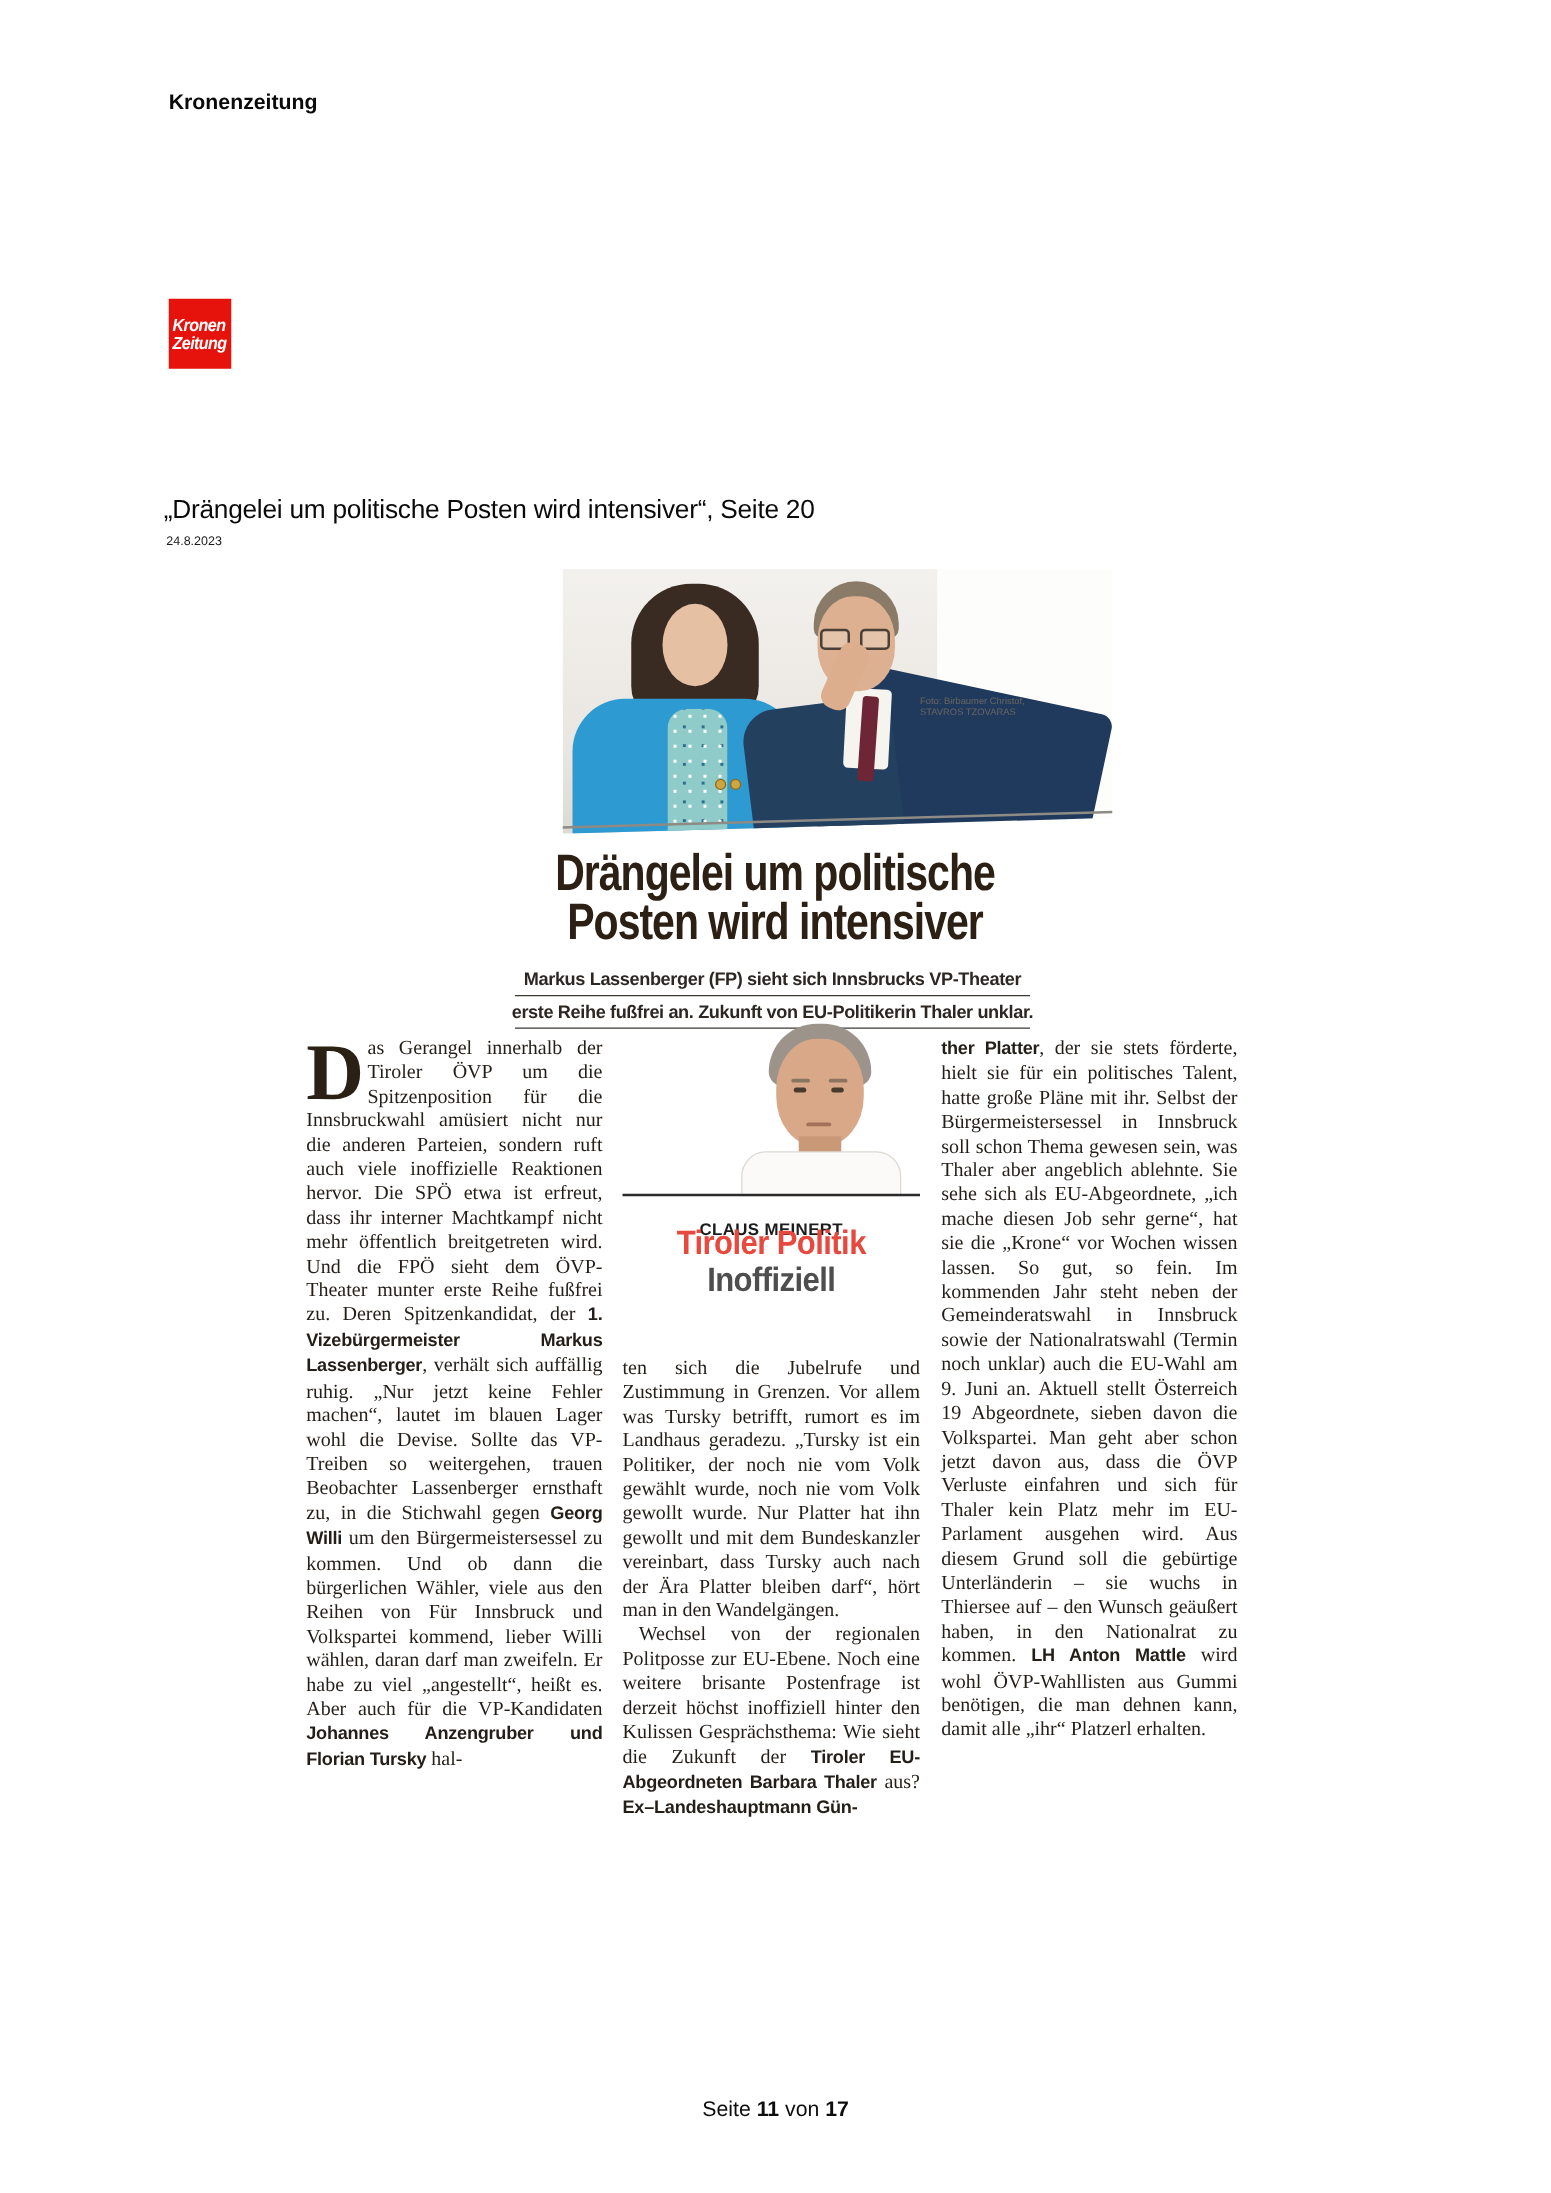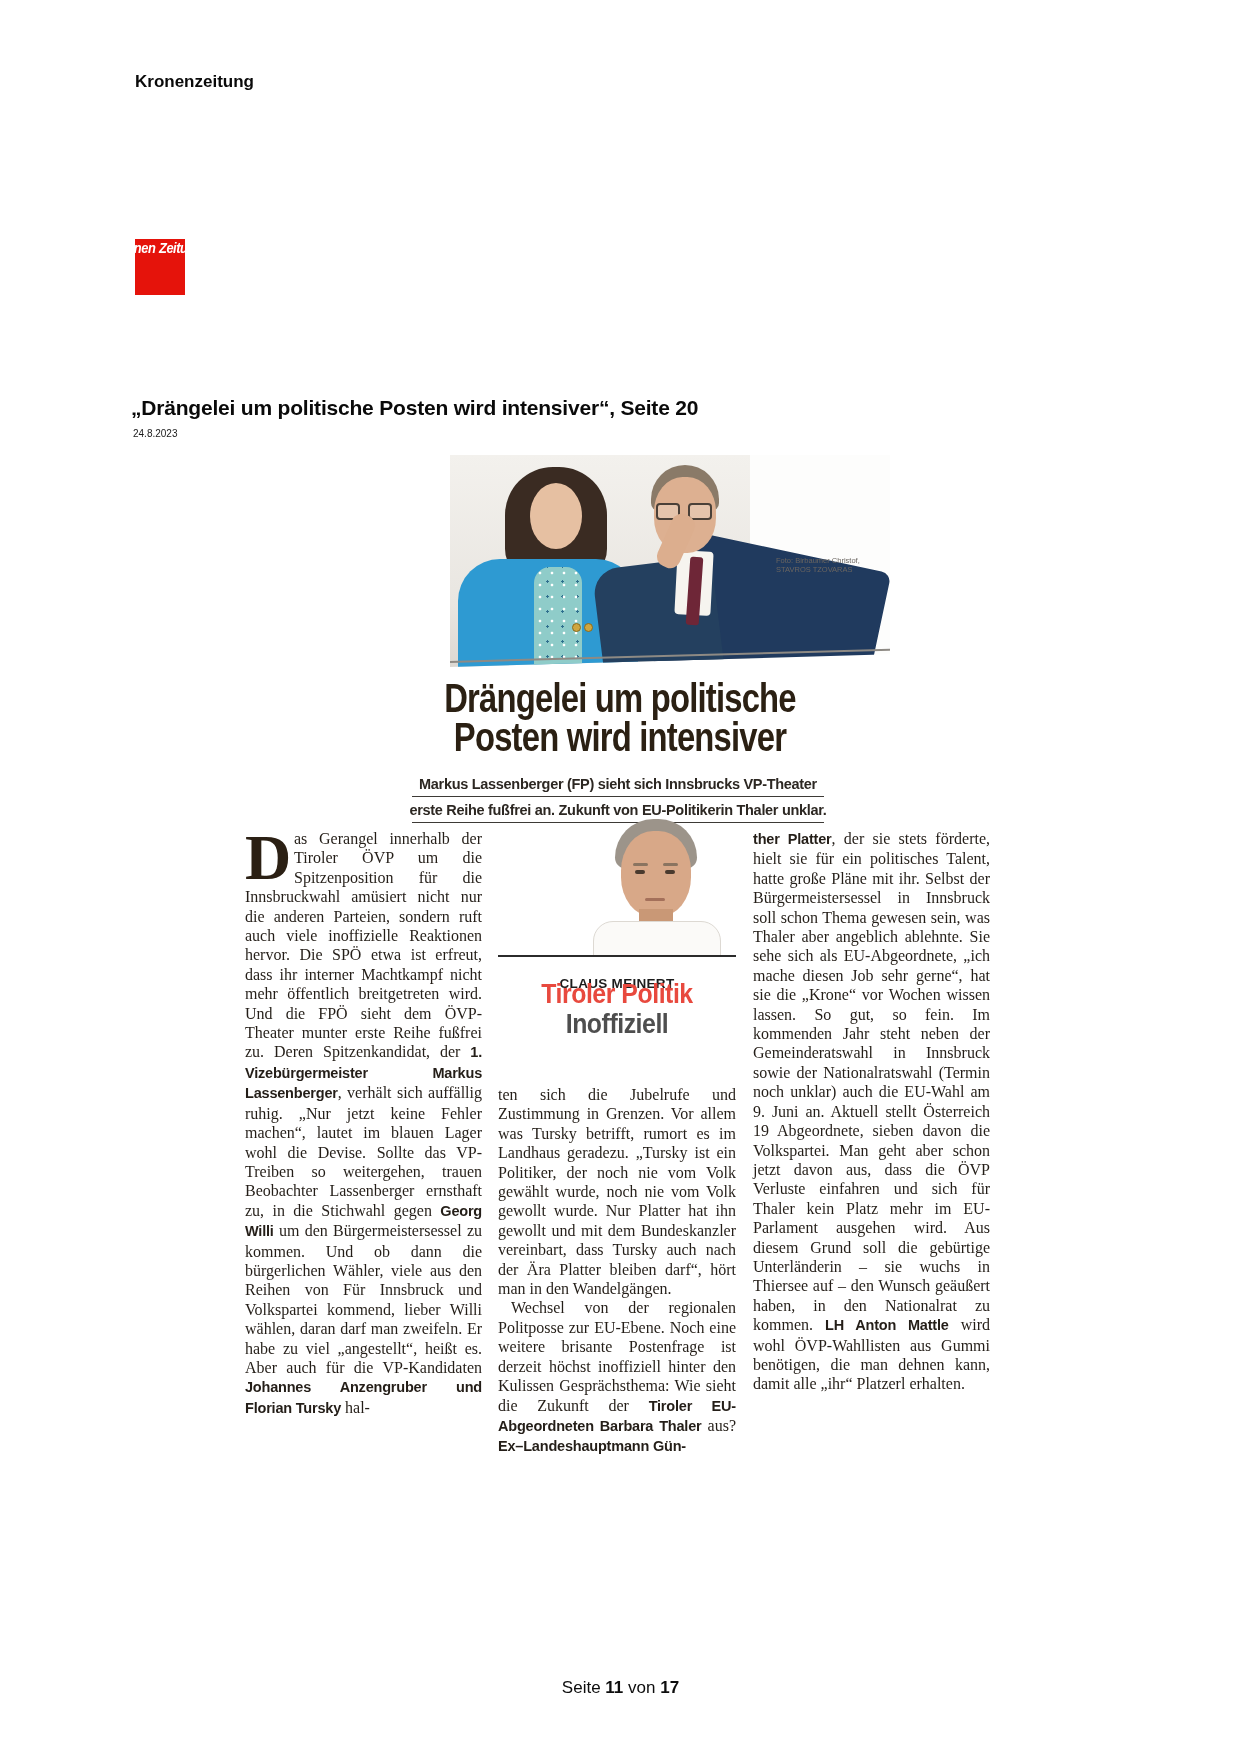--- a/index.html
+++ b/index.html
@@ -4,26 +4,26 @@
 <style>
   html,body{margin:0;padding:0;background:#ffffff;}
   .page{position:relative;width:1241px;height:1754px;background:#ffffff;overflow:hidden;
         font-family:"Liberation Sans",sans-serif;color:#111;}
 
   
   .pub-name{position:absolute;left:135px;top:72px;font-size:17px;font-weight:bold;color:#0a0a0a;}
 
   
   .krone-logo{position:absolute;left:135px;top:239px;width:50px;height:56px;background:var(--logo-red,#e5130b);
-              display:flex;flex-direction:row;justify-content:center;padding:2px 3px;box-sizing:border-box;}
+              display:flex;flex-direction:column;justify-content:center;padding:2px 3px;box-sizing:border-box;}
   .krone-logo span{color:#fff;font-style:italic;font-weight:bold;font-size:14px;line-height:14px;
                    font-family:"Liberation Sans",sans-serif;letter-spacing:-0.5px;transform:scaleX(.92);transform-origin:left;}
 
   
-  .clip-title{position:absolute;left:131px;top:396px;font-size:21px;font-weight:bold;color:#0a0a0a;letter-spacing:-0.2px;}
+  .clip-title{position:absolute;left:131px;top:396px;font-size:21px;font-weight:normal;color:#0a0a0a;letter-spacing:-0.2px;}
   .clip-date{position:absolute;left:133px;top:428px;font-size:10px;color:#1a1a1a;}
 
   
   .photo{position:absolute;left:450px;top:455px;width:440px;height:212px;
          clip-path:polygon(0 0,100% 0,100% 94%,0 100%);}
   .photo-bg{position:absolute;left:0;top:0;width:300px;height:100%;
             background:linear-gradient(180deg,#f3f1ed 0%,#e9e6e1 70%,#dcd8d2 100%);}
   .photo-bg-right{position:absolute;left:300px;top:0;width:140px;height:100%;background:#fdfdfc;}
   .bottom-line{position:absolute;left:-2px;bottom:4px;width:446px;height:2px;background:#8e8a84;
                transform:rotate(-1.6deg);transform-origin:left bottom;}
@@ -50,21 +50,21 @@
   .m-tie{position:absolute;left:238px;top:102px;width:13px;height:68px;background:#6e2637;
          transform:rotate(4deg);border-radius:3px;}
   .m-hand{position:absolute;left:214px;top:58px;width:24px;height:56px;background:#dcae8e;
           transform:rotate(24deg);border-radius:10px;}
   .wm-dot{position:absolute;width:9px;height:9px;border-radius:50%;background:#cfa63e;border:1.5px solid #8a6b1d;box-sizing:border-box;}
   .wm-dot.d1{left:122px;top:168px;} .wm-dot.d2{left:134px;top:168px;}
 
   
   .photo-caption{position:absolute;left:740px;top:466px;width:118px;font-size:11.5px;line-height:12.6px;
                  font-weight:bold;color:#3c3631;letter-spacing:-0.1px;}
-  .photo-credit{position:absolute;left:776px;top:557px;width:120px;font-size:7.5px;line-height:8.5px;color:#6a6560;}
+  .photo-credit{position:absolute;left:736px;top:557px;width:120px;font-size:7.5px;line-height:8.5px;color:#6a6560;}
   .photo-credit .c2{text-transform:uppercase;}
 
   
   .art-headline{position:absolute;left:370px;top:679px;width:500px;text-align:center;
                 font-weight:bold;font-size:41px;line-height:39px;color:var(--headline-brown,#2b2013);
                 letter-spacing:-1px;transform:scaleX(.8);transform-origin:center top;}
   
   .subtitle{position:absolute;left:408px;top:775px;width:420px;text-align:center;color:#2c2722;}
   .subtitle .st-line{font-size:14.5px;font-weight:bold;line-height:18px;letter-spacing:-0.3px;}
   .subtitle .st-rule{border-bottom:1.5px solid #3d3a36;margin:3px 4px 4px 4px;}

